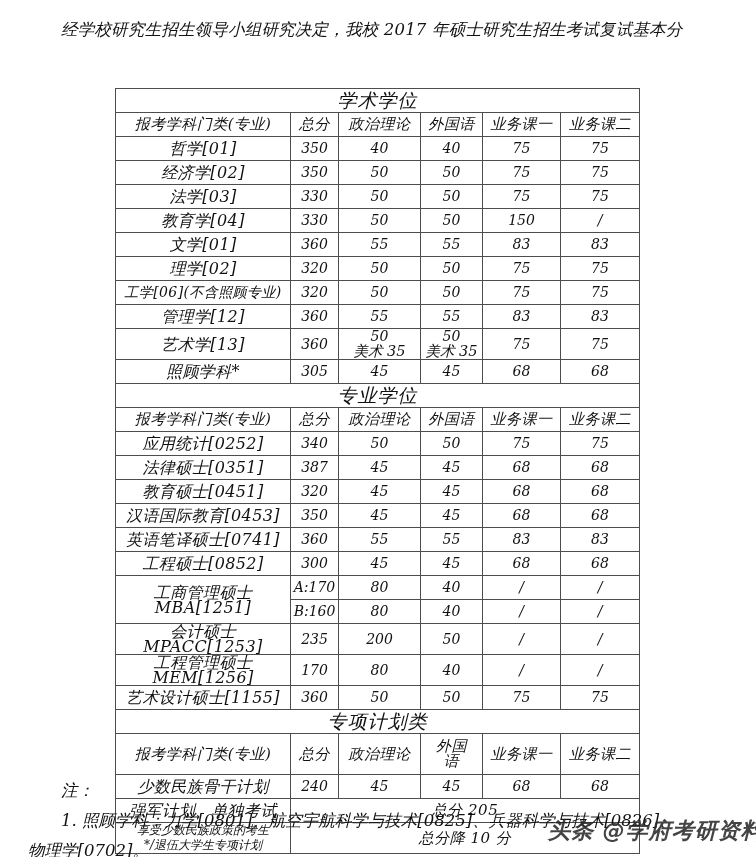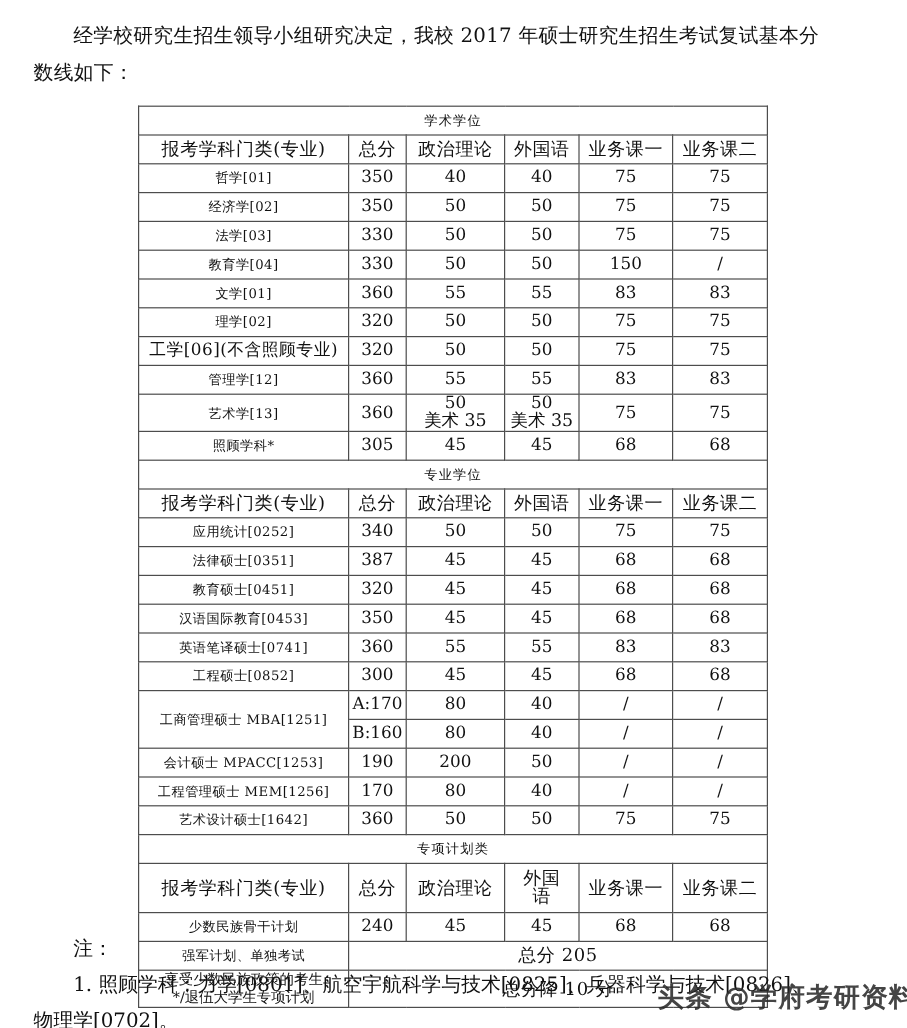--- a/index.html
+++ b/index.html
@@ -12,20 +12,21 @@
     height: 857px;
     position: relative;
     font-family: "DejaVu Serif", "Liberation Serif", serif;
     color: #1a1a1a;
     overflow: hidden;
   }
   .page {
     position: absolute;
     inset: 0;
     padding: 0;
+    font-style: italic;
   }
   .intro {
     position: absolute;
     left: 28px;
     top: 14px;
     width: 700px;
     font-size: 16.5px;
     line-height: 31px;
     letter-spacing: 0.2px;
     color: #111;
@@ -57,37 +58,37 @@
     text-align: center;
     vertical-align: middle;
     font-weight: normal;
     height: 23px;
     line-height: 15px;
     color: #111;
     background: #ffffff;
   }
   .sec-title td {
     background: #9fd2e0;
-    font-size: 11px;
+    font-size: 19px;
     height: 24px;
     letter-spacing: 1px;
     border-left-color: #4d4d4d;
     border-right-color: #4d4d4d;
   }
   .col-head td {
     background: #9fd2e0;
     font-size: 15px;
     height: 26px;
     letter-spacing: 0.5px;
   }
   .col-head.tall td {
     height: 40px;
   }
   td.subject {
-    font-size: 11px;
+    font-size: 16px;
     letter-spacing: 0.4px;
   }
   td.subject.small {
     font-size: 14px;
   }
   td.num {
     font-size: 14px;
     font-family: "DejaVu Serif", "Liberation Serif", serif;
   }
   td.two-line {
@@ -149,21 +150,20 @@
     letter-spacing: 1px;
   }
 </style>
 </head>
 <body>
 
 <div class="page">
 
   <div class="intro">
     <p>经学校研究生招生领导小组研究决定，我校 2017 年硕士研究生招生考试复试基本分</p>
-    <p class="cont">数线如下：</p>
   </div>
 
   <div class="table-wrap">
     <table class="score">
       <colgroup>
         <col class="c1">
           <col class="c2">
           <col class="c3">
           <col class="c4">
           <col class="c5">
@@ -340,36 +340,36 @@
         </tr>
         <tr>
           <td class="num">B:160</td>
           <td class="num">80</td>
           <td class="num">40</td>
           <td class="num">/</td>
           <td class="num">/</td>
         </tr>
         <tr>
           <td class="subject mba-label">会计硕士 MPACC[1253]</td>
-          <td class="num">190</td>
+          <td class="num">235</td>
           <td class="num">200</td>
           <td class="num">50</td>
           <td class="num">/</td>
           <td class="num">/</td>
         </tr>
         <tr>
           <td class="subject mba-label">工程管理硕士 MEM[1256]</td>
           <td class="num">170</td>
           <td class="num">80</td>
           <td class="num">40</td>
           <td class="num">/</td>
           <td class="num">/</td>
         </tr>
         <tr>
-          <td class="subject">艺术设计硕士[1642]</td>
+          <td class="subject">艺术设计硕士[1155]</td>
           <td class="num">360</td>
           <td class="num">50</td>
           <td class="num">50</td>
           <td class="num">75</td>
           <td class="num">75</td>
         </tr>
 
         <tr class="sec-title">
           <td colspan="6">专项计划类</td>
         </tr>

